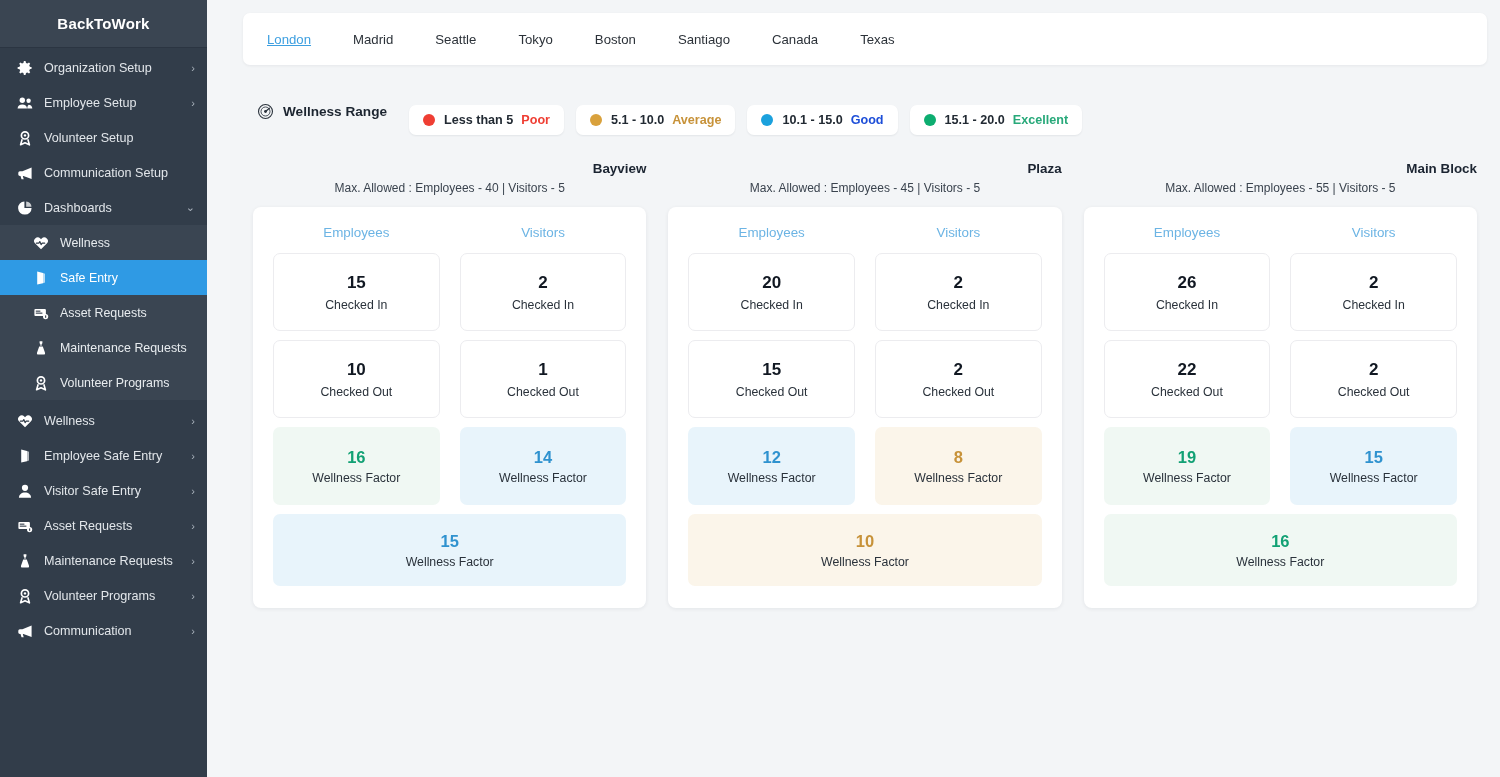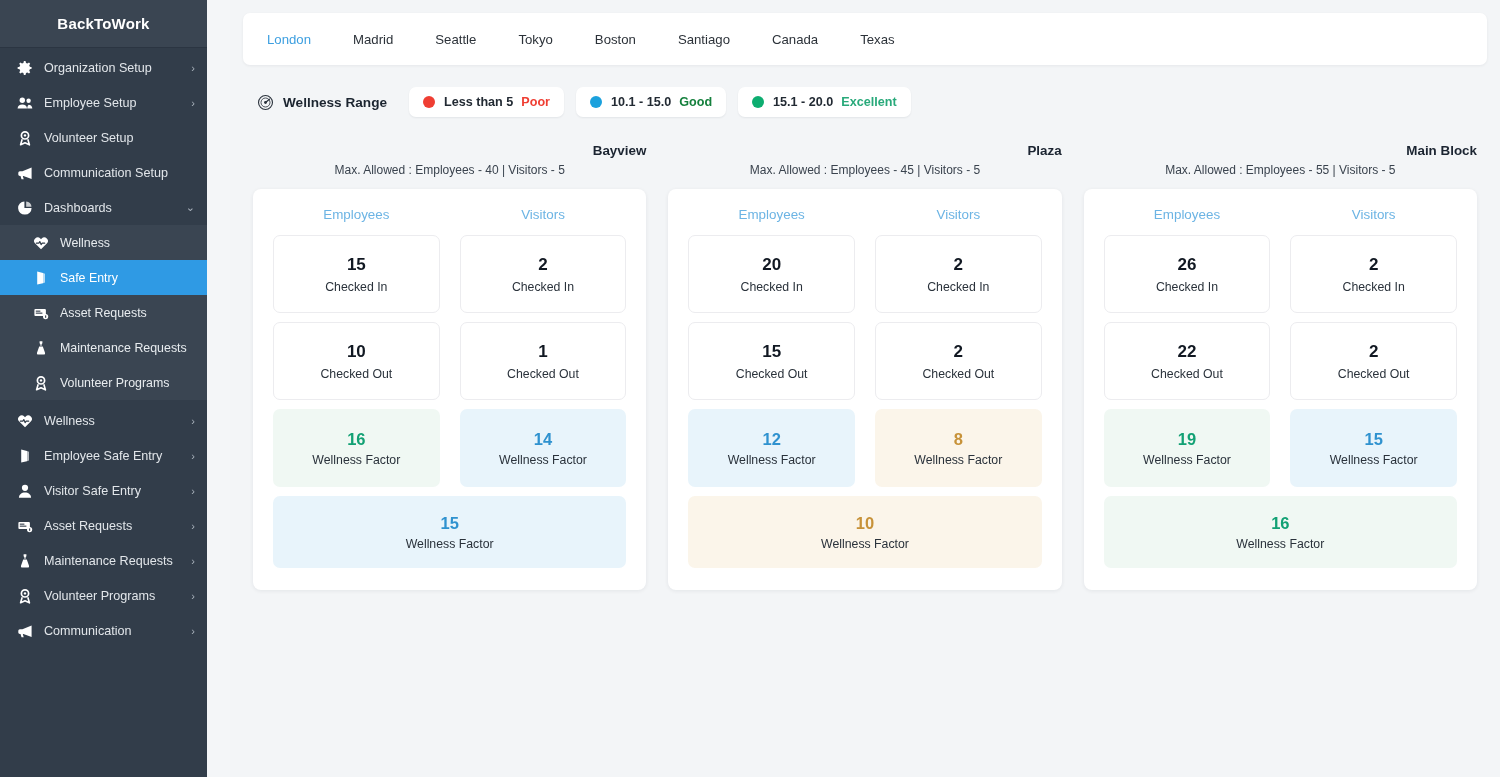--- a/index.html
+++ b/index.html
@@ -70,21 +70,21 @@
     border-radius: 7px;
     height: 52px;
     display: flex; align-items: center;
     padding-left: 24px;
     box-shadow: 0 1px 3px rgba(16,24,40,.06);
   }
   .tab {
     font-size: 13.2px; color: #2c3239;
     margin-right: 42px; cursor: pointer; white-space: nowrap;
   }
-  .tab.active { color: #3d9fe0; }
+  .tab.active { color: #3d9fe0; text-decoration: underline; }
 
   
   .legendbar {
     display: flex; align-items: center;
     margin-top: 22px; padding-left: 14px;
   }
   .legend-title {
     display: flex; align-items: center;
     font-size: 13.6px; font-weight: bold; color: #1c2530;
     margin-right: 22px;
@@ -363,30 +363,35 @@
         <span class="gauge">
           <svg width="17" height="17" viewBox="0 0 20 20">
             <circle cx="10" cy="10" r="8.2" fill="none" stroke="#2b333d" stroke-width="1.3"></circle>
             <circle cx="10" cy="10" r="5.3" fill="none" stroke="#2b333d" stroke-width="1"></circle>
             <circle cx="10" cy="10" r="1.7" fill="#2b333d"></circle>
             <path d="M10 10 L14.6 6.2" stroke="#2b333d" stroke-width="1.5" stroke-linecap="round"></path>
           </svg>
         </span>
         <span>Wellness Range</span>
       </div>
-      <div id="chips" style="display:flex;align-items:center;">
+      <div id="chips" style="display:flex;align-items:center;margin-top:18px;">
           <div class="chip">
             <span class="dot" style="background: rgb(239, 62, 51);"></span>
             <span class="rng">Less than 5</span>
             <span class="lab" style="color: rgb(239, 62, 51);">Poor</span>
           </div>
           <div class="chip">
+            <span class="dot" style="background: rgb(217, 161, 60);"></span>
+            <span class="rng">5.1 - 10.0</span>
+            <span class="lab" style="color: rgb(199, 146, 57);">Average</span>
+          </div>
+          <div class="chip">
             <span class="dot" style="background: rgb(27, 161, 221);"></span>
             <span class="rng">10.1 - 15.0</span>
-            <span class="lab" style="color: #15803d;">Good</span>
+            <span class="lab" style="color: #1d4ed8;">Good</span>
           </div>
           <div class="chip">
             <span class="dot" style="background: rgb(13, 173, 112);"></span>
             <span class="rng">15.1 - 20.0</span>
             <span class="lab" style="color: rgb(40, 169, 122);">Excellent</span>
           </div>
         </div>
     </div>
 
     <div class="cards-row" id="cards">

